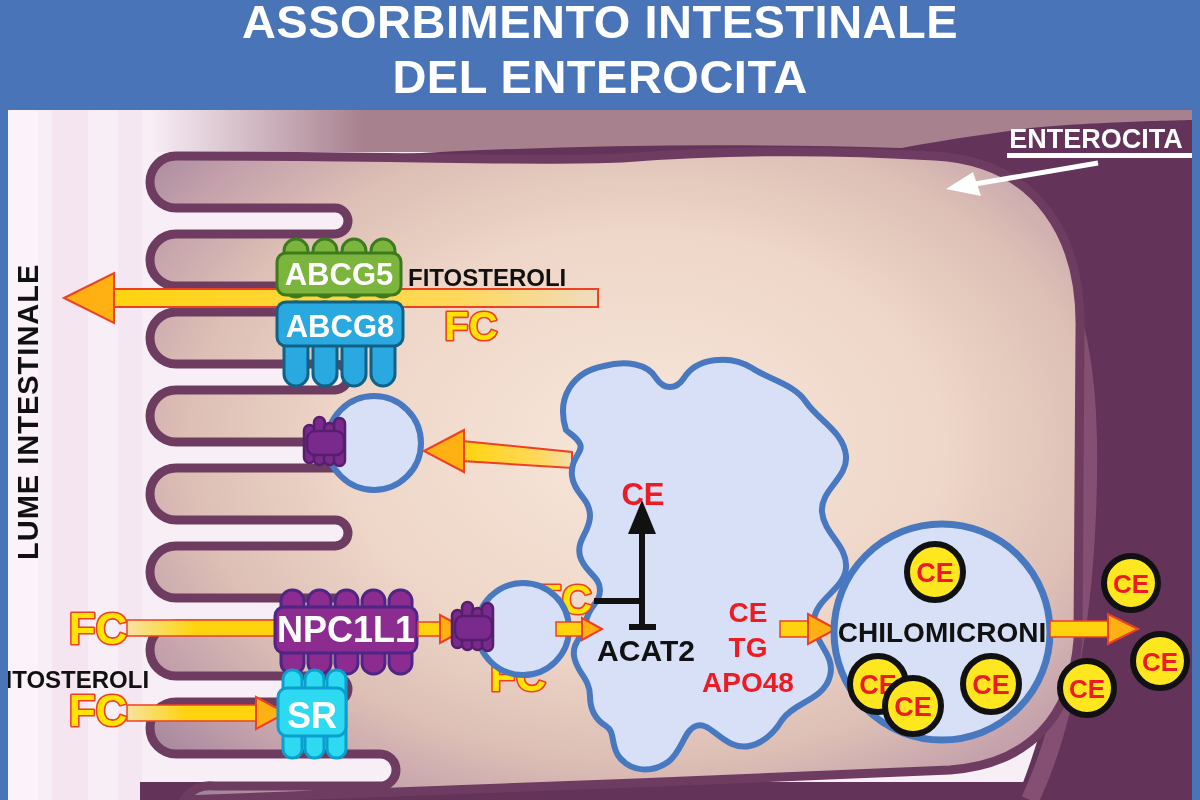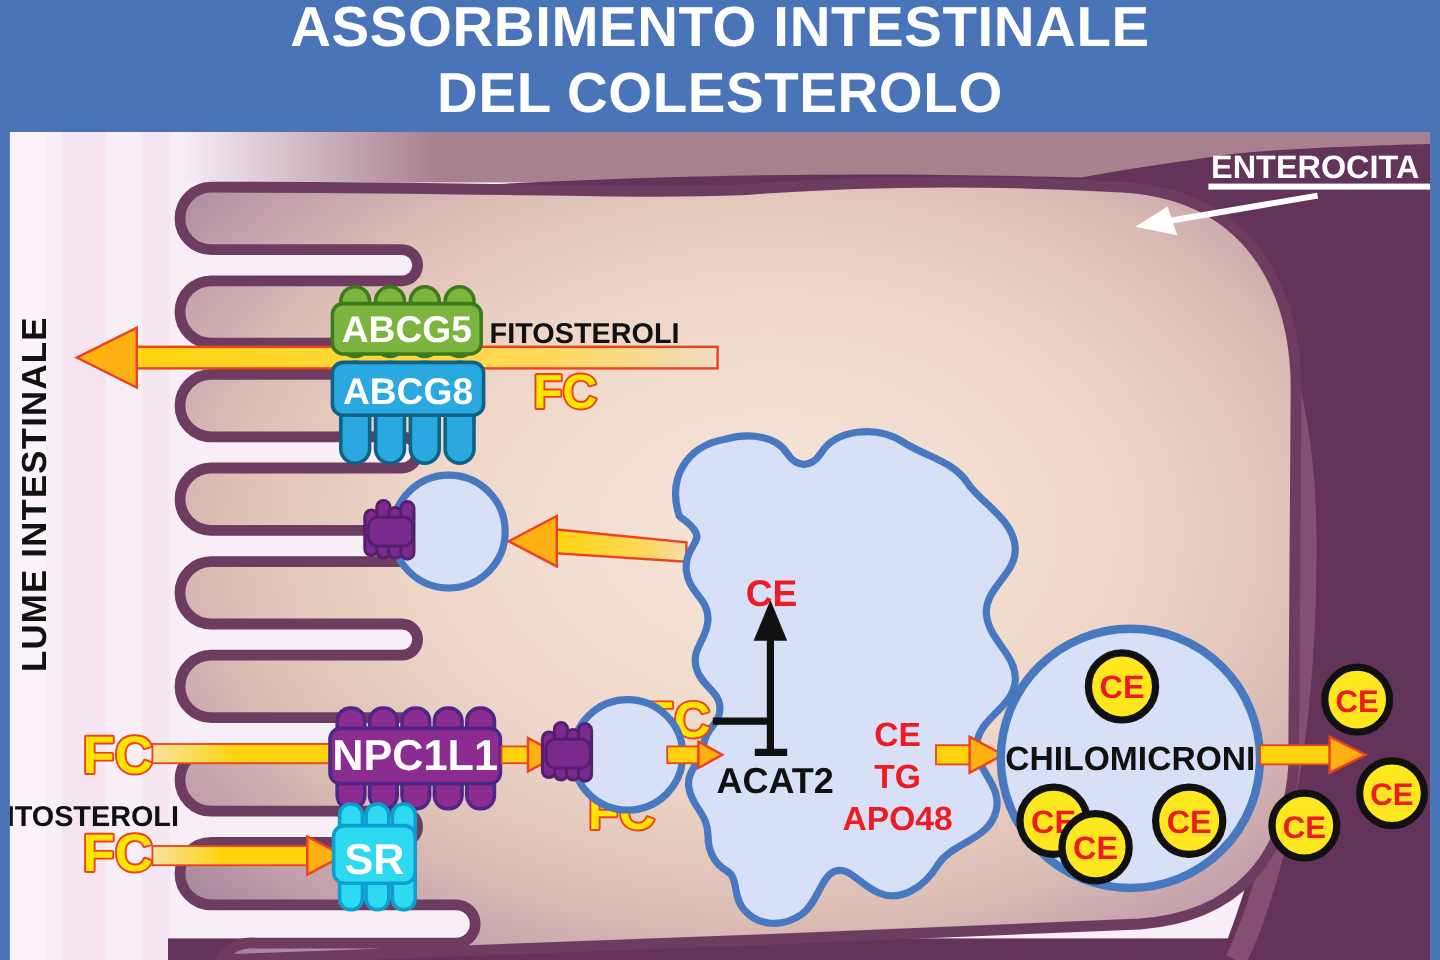--- a/index.html
+++ b/index.html
@@ -24,21 +24,21 @@
   .t-white{fill:#ffffff}
   .t-black{fill:#111111}
   .t-red{fill:#ed1c24}
   .t-fc{fill:#ffe400;stroke:#ee4023;stroke-width:3.2px;paint-order:stroke;stroke-linejoin:round}
 </style>
 </head>
 <body>
 
 <div class="header">
   <div class="l1">ASSORBIMENTO INTESTINALE</div>
-  <div class="l2">DEL COLESTEROLO</div>
+  <div class="l2">DEL ENTEROCITA</div>
 </div>
 
 <div class="scene">
 <svg width="1184" height="690" viewBox="8 110 1184 690" xmlns="http://www.w3.org/2000/svg">
   <defs>
     <radialGradient id="cellGrad" cx="0.53" cy="0.45" r="0.72">
       <stop offset="0" stop-color="#f7e7da"></stop>
       <stop offset="0.45" stop-color="#eed6c8"></stop>
       <stop offset="0.68" stop-color="#ddbfb5"></stop>
       <stop offset="0.85" stop-color="#c3a0ab"></stop>

